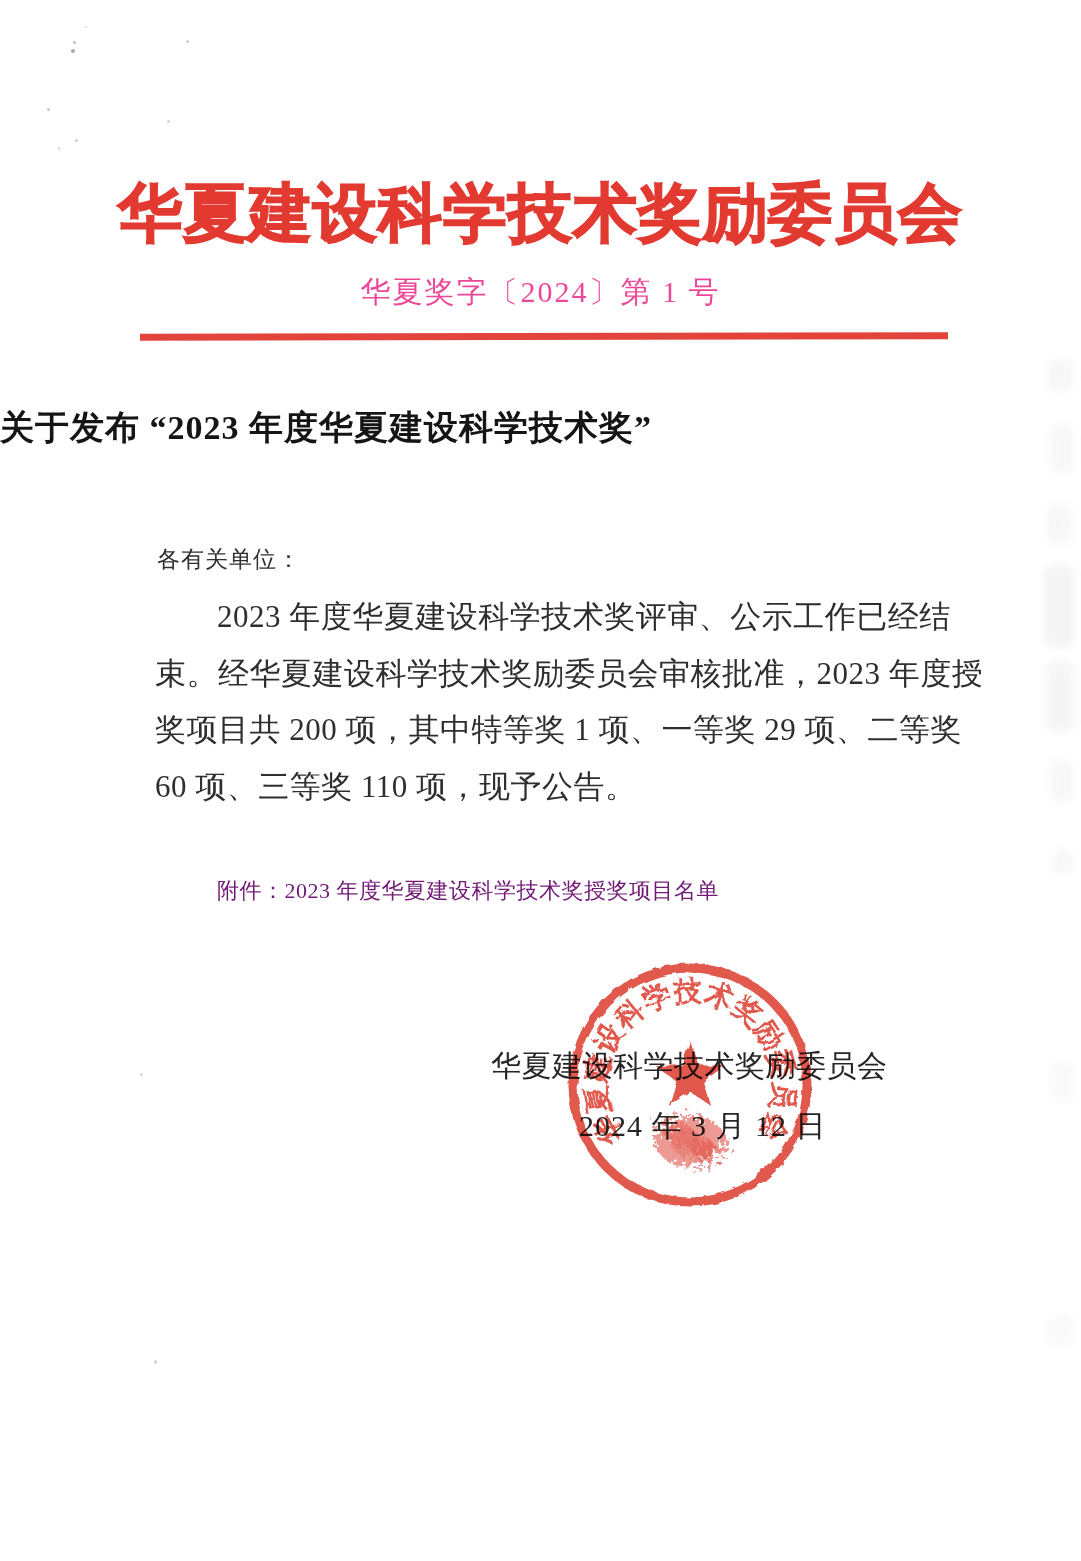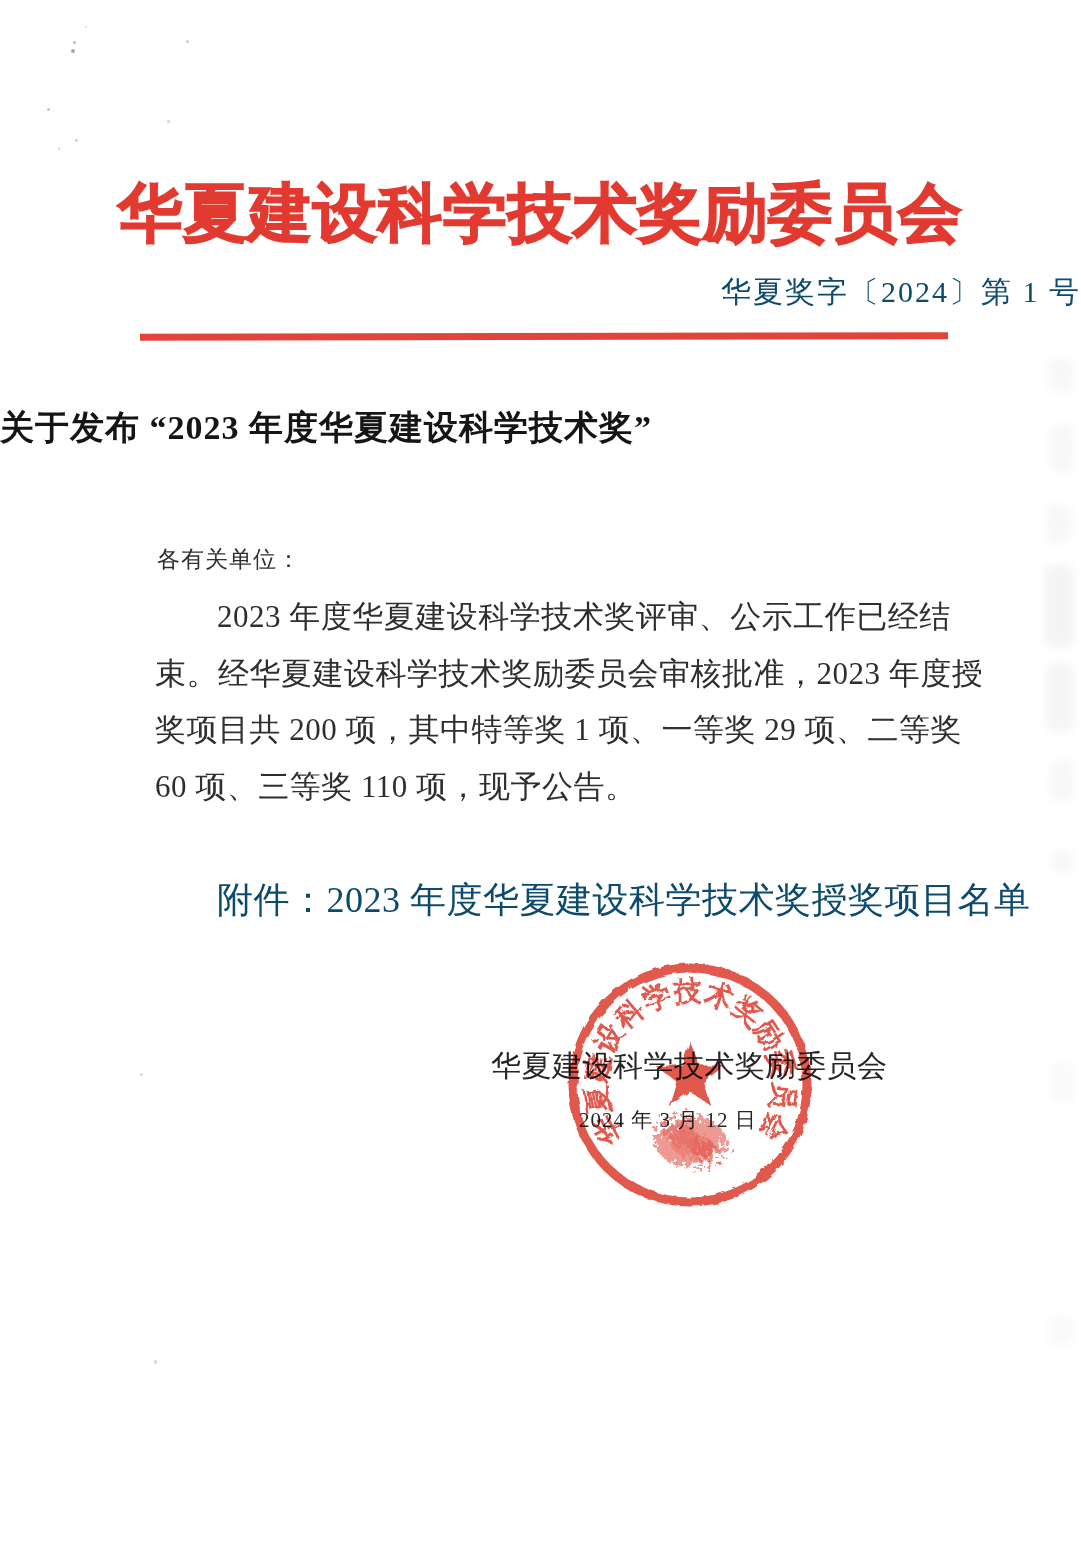--- a/index.html
+++ b/index.html
@@ -17,23 +17,23 @@
   .org-title{
     position:absolute;top:170px;left:0;width:100%;
     text-align:center;
     font-size:64px;font-weight:bold;
     letter-spacing:1px;
     color:#e23a30;
     -webkit-text-stroke:1.5px #e23a30;
   }
   .doc-number{
     position:absolute;top:272px;left:0;width:100%;
-    text-align:right;
+    text-align:center;
     font-size:30px;letter-spacing:2px;
-    color:#0c4a6e;
+    color:#ec4899;
   }
   .red-rule{
     position:absolute;left:140px;top:333px;
     width:808px;height:7px;
     background:#e2443c;
     transform:rotate(-0.12deg);
   }
 
   
   .doc-title{
@@ -51,31 +51,31 @@
   }
   .body-text{
     position:absolute;left:155px;top:596px;width:752px;
     font-size:31px;color:#2e2e2e;letter-spacing:0.5px;
   }
   .body-line{height:56.5px;white-space:nowrap;}
   .body-line.indent{text-indent:62px;}
 
   .attachment{
     position:absolute;left:217px;top:876px;
-    font-size:36px;color:#0c4a6e;letter-spacing:0.5px;white-space:nowrap;
+    font-size:22px;color:#701a75;letter-spacing:0.5px;white-space:nowrap;
   }
 
   
   .signer{
     position:absolute;left:491px;top:1046px;
     font-size:30px;color:#262626;letter-spacing:0.5px;white-space:nowrap;
   }
   .sign-date{
     position:absolute;left:579px;top:1106px;
-    font-size:21px;color:#262626;letter-spacing:1px;white-space:nowrap;
+    font-size:30px;color:#262626;letter-spacing:1px;white-space:nowrap;
   }
 
   
   .seal{
     position:absolute;left:550px;top:945px;
     width:280px;height:280px;
     mix-blend-mode:multiply;
     opacity:0.92;
   }
 

